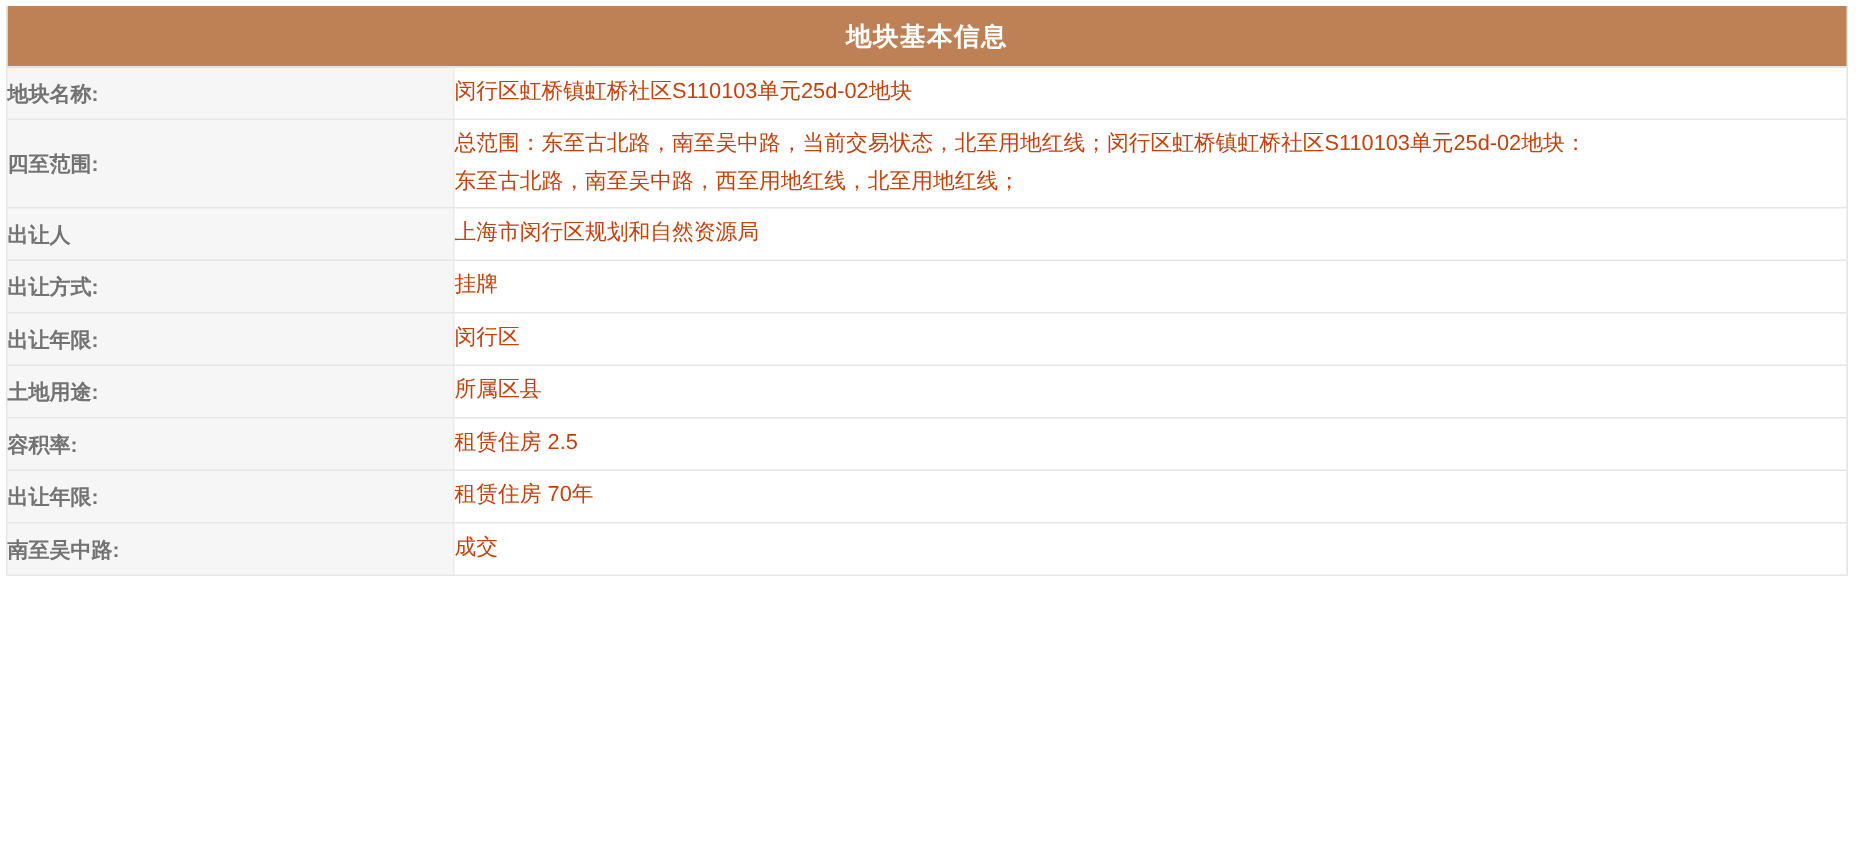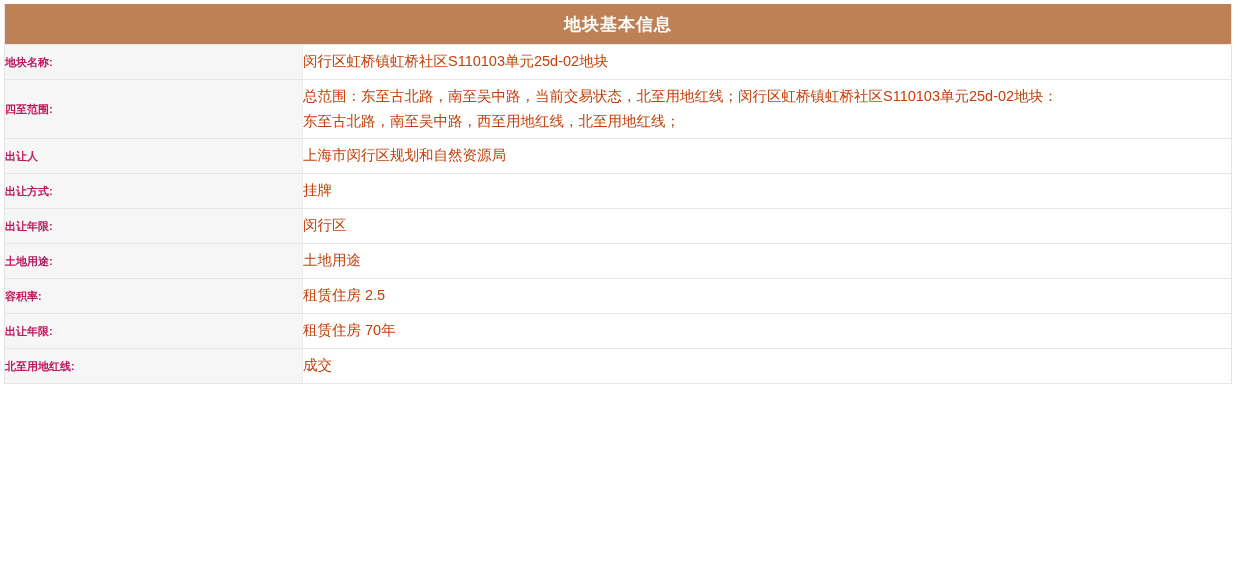--- a/index.html
+++ b/index.html
@@ -46,23 +46,23 @@
   .info-table td {
     border-top: 1px solid #e6e6e6;
     border-bottom: 1px solid #e6e6e6;
     vertical-align: middle;
     padding: 0;
   }
 
   .label-cell {
     width: 298px;
     background: #f6f6f6;
-    color: #be185d;
+    color: #737373;
     font-weight: bold;
-    font-size: 11px;
+    font-size: 14px;
     padding: 8px 0 8px 10px;
     border-right: 1px solid #ececec;
     line-height: 1.5;
     white-space: nowrap;
   }
 
   .value-cell {
     background: #ffffff;
     color: #c2410c;
     font-size: 14.5px;
@@ -118,36 +118,36 @@
         </tr>
         <tr class="row-normal">
           <td class="label-cell">出让年限:</td>
           <td class="value-cell">
             <span class="value-line">闵行区</span>
           </td>
         </tr>
         <tr class="row-normal">
           <td class="label-cell">土地用途:</td>
           <td class="value-cell">
-            <span class="value-line">土地用途</span>
+            <span class="value-line">所属区县</span>
           </td>
         </tr>
         <tr class="row-normal">
           <td class="label-cell">容积率:</td>
           <td class="value-cell">
             <span class="value-line">租赁住房 2.5</span>
           </td>
         </tr>
         <tr class="row-normal">
           <td class="label-cell">出让年限:</td>
           <td class="value-cell">
             <span class="value-line">租赁住房 70年</span>
           </td>
         </tr>
         <tr class="row-normal">
-          <td class="label-cell">北至用地红线:</td>
+          <td class="label-cell">南至吴中路:</td>
           <td class="value-cell">
             <span class="value-line">成交</span>
           </td>
         </tr>
       </tbody>
   </table>
 </div>
 
 </body></html>

